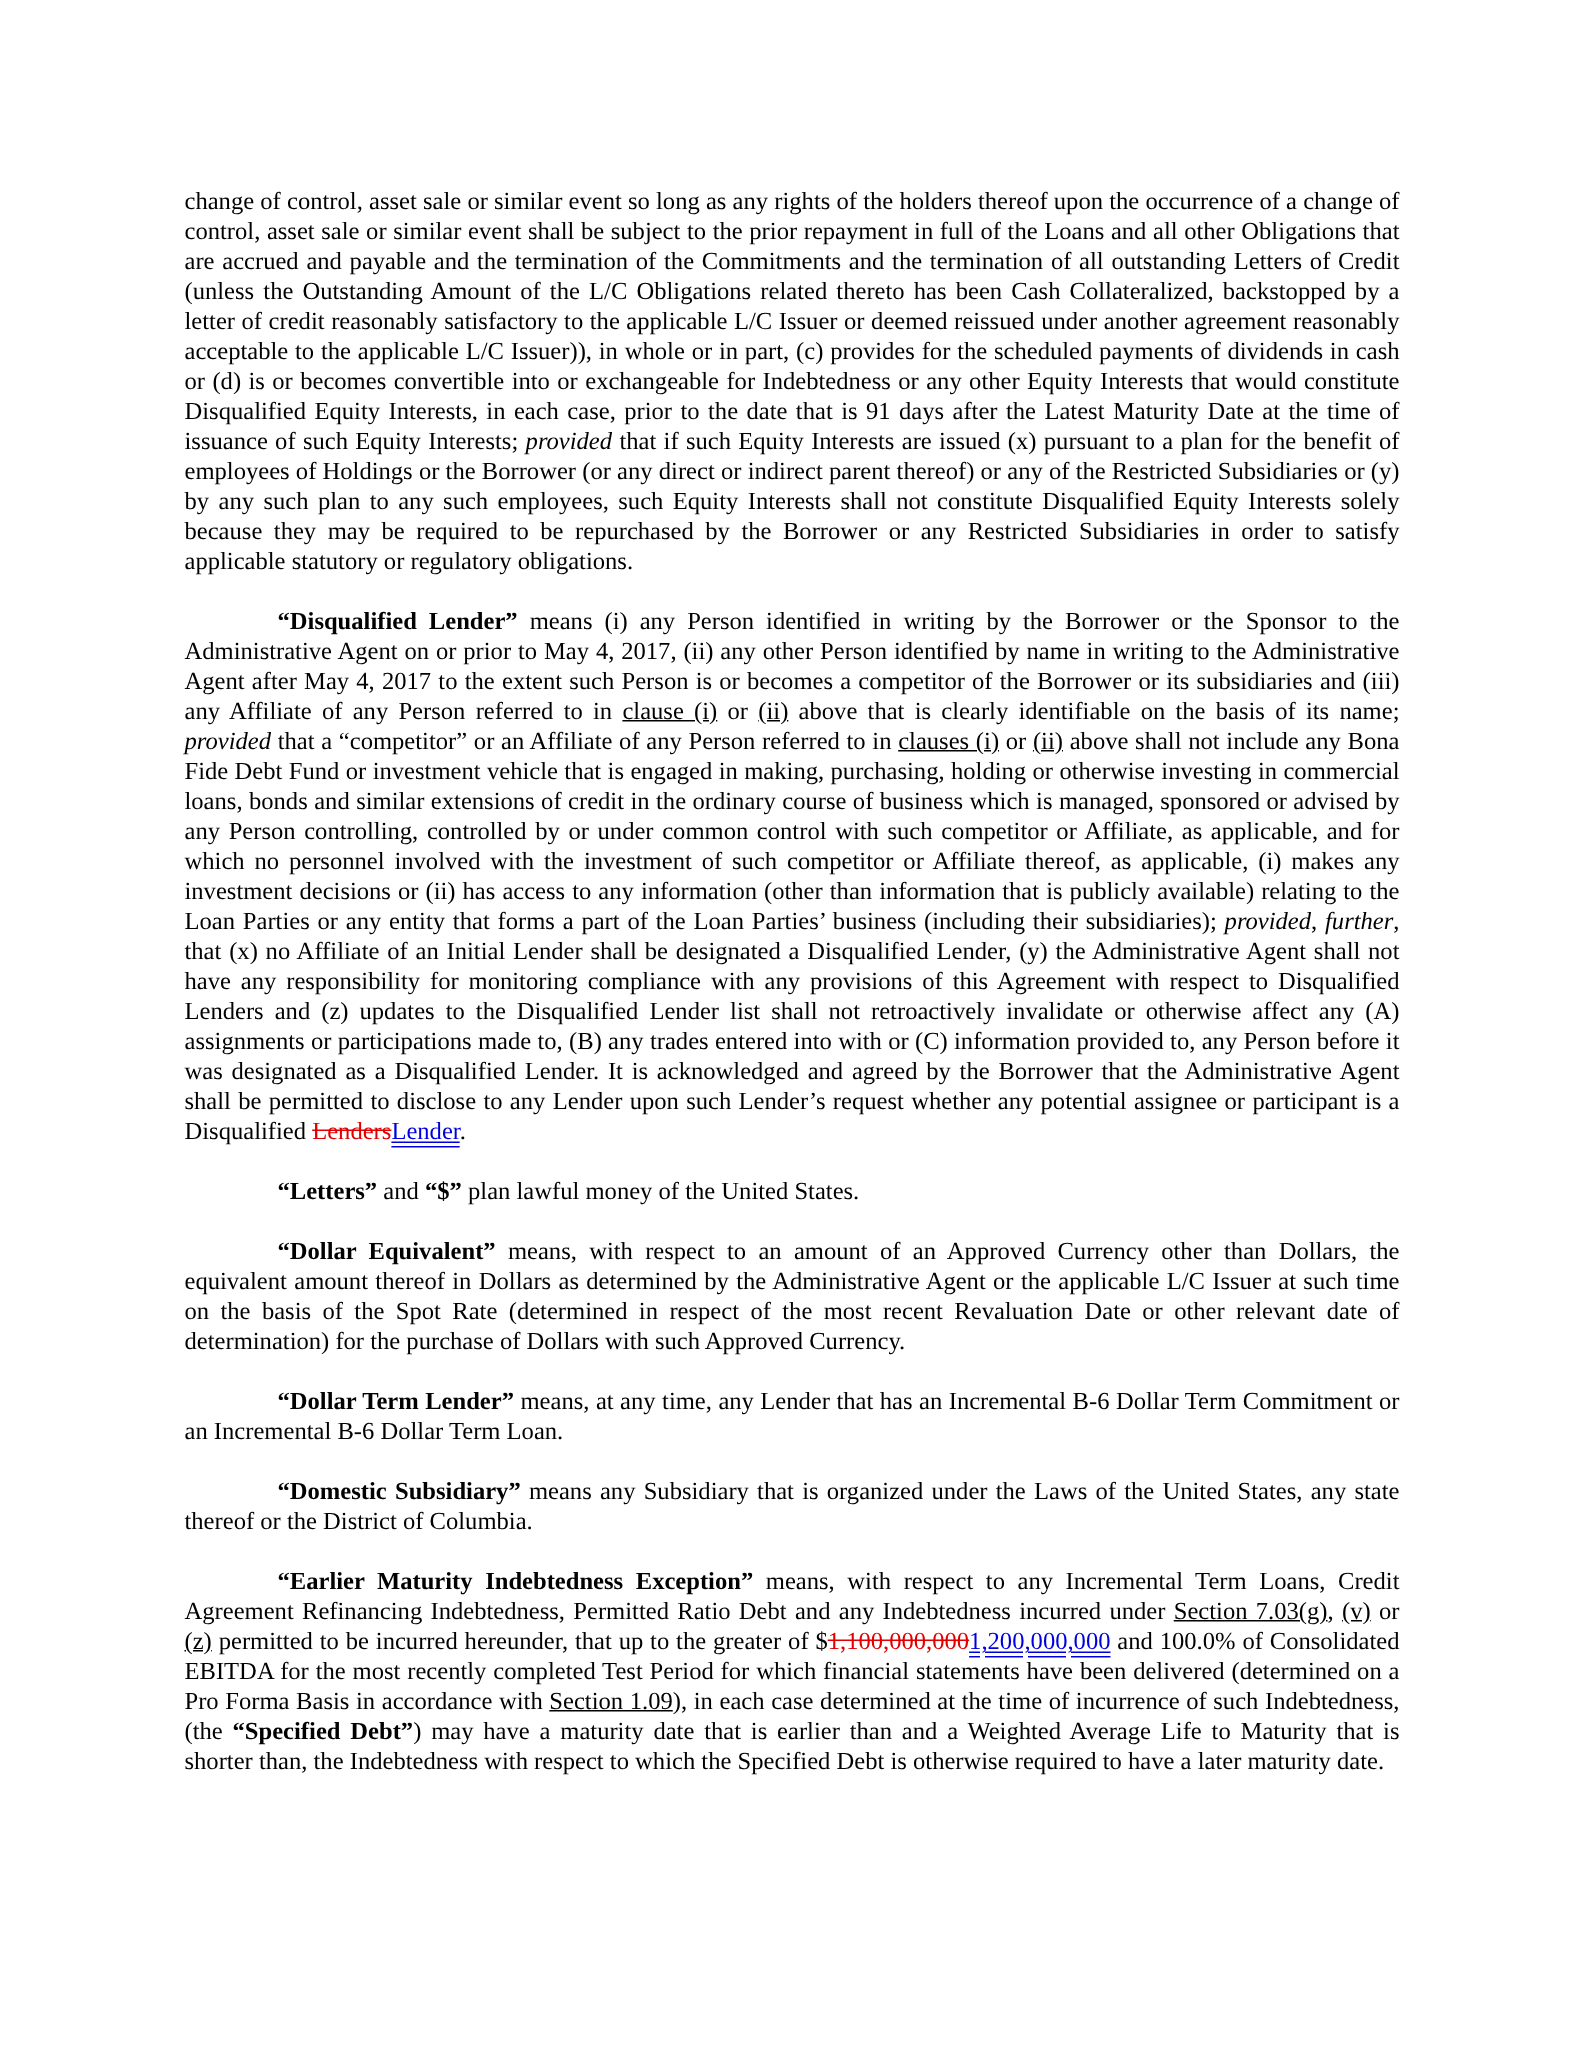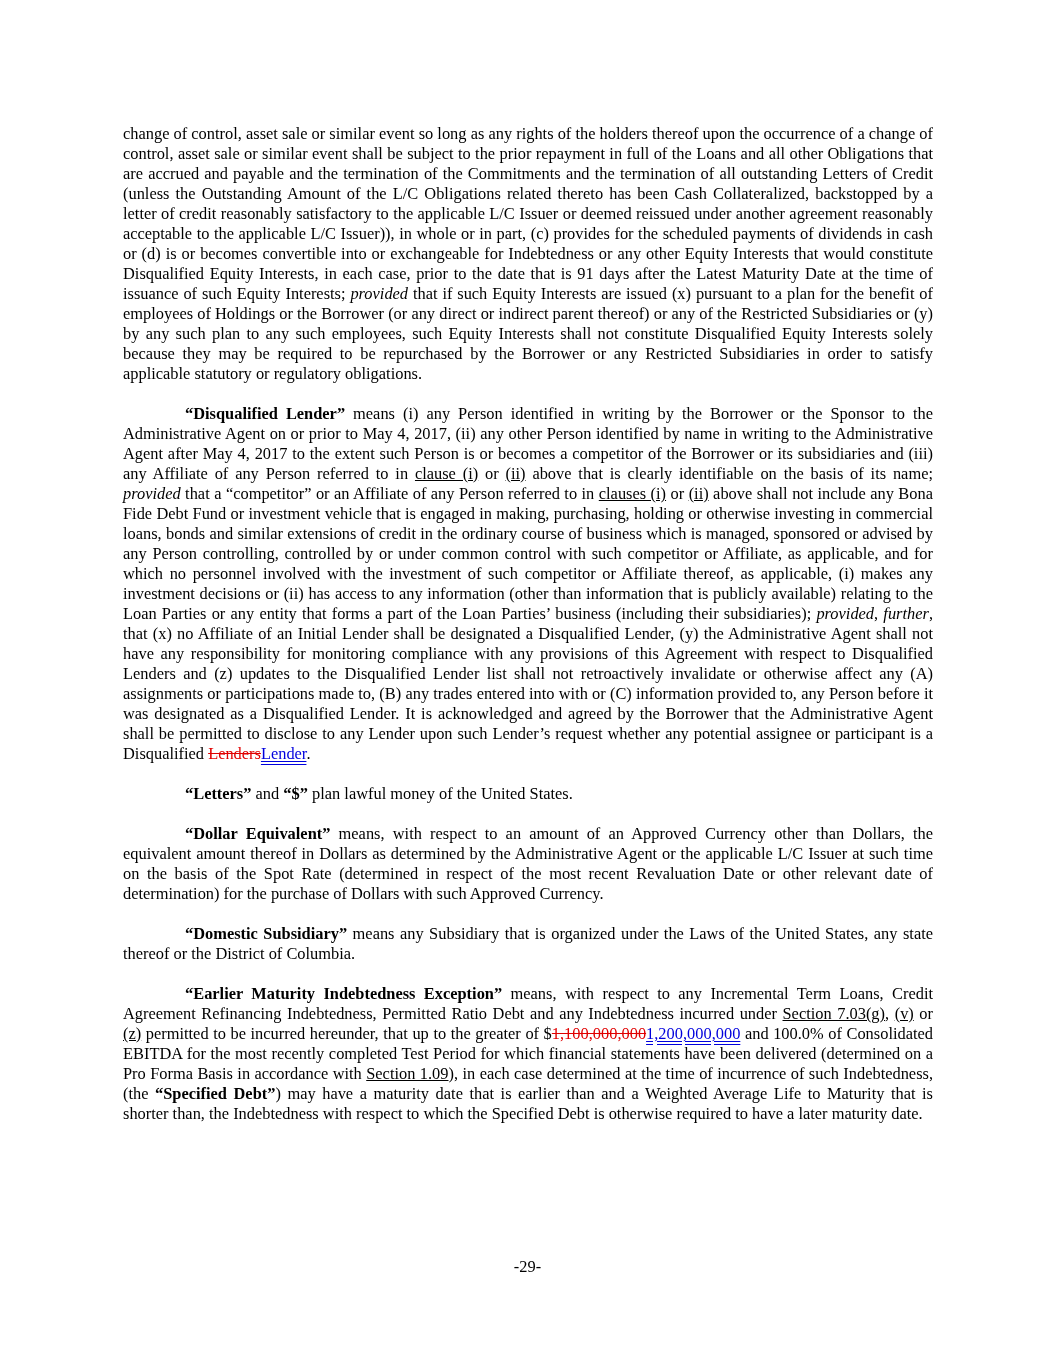--- a/index.html
+++ b/index.html
@@ -55,17 +55,17 @@
 </style>
 </head>
 <body>
 
 <div class="page">
   <div class="content">
       <p class="para"><span>change of control, asset sale or similar event so long as any rights of the holders thereof upon the occurrence of a change of control, asset sale or similar event shall be subject to the prior repayment in full of the Loans and all other Obligations that are accrued and payable and the termination of the Commitments and the termination of all outstanding Letters of Credit (unless the Outstanding Amount of the L/C Obligations related thereto has been Cash Collateralized, backstopped by a letter of credit reasonably satisfactory to the applicable L/C Issuer or deemed reissued under another agreement reasonably acceptable to the applicable L/C Issuer)), in whole or in part, (c) provides for the scheduled payments of dividends in cash or (d) is or becomes convertible into or exchangeable for Indebtedness or any other Equity Interests that would constitute Disqualified Equity Interests, in each case, prior to the date that is 91 days after the Latest Maturity Date at the time of issuance of such Equity Interests; </span><span class="i">provided</span><span> that if such Equity Interests are issued (x) pursuant to a plan for the benefit of employees of Holdings or the Borrower (or any direct or indirect parent thereof) or any of the Restricted Subsidiaries or (y) by any such plan to any such employees, such Equity Interests shall not constitute Disqualified Equity Interests solely because they may be required to be repurchased by the Borrower or any Restricted Subsidiaries in order to satisfy applicable statutory or regulatory obligations.</span></p>
       <p class="para indent"><span class="b">“Disqualified Lender”</span><span> means (i) any Person identified in writing by the Borrower or the Sponsor to the Administrative Agent on or prior to May 4, 2017, (ii) any other Person identified by name in writing to the Administrative Agent after May 4, 2017 to the extent such Person is or becomes a competitor of the Borrower or its subsidiaries and (iii) any Affiliate of any Person referred to in </span><span class="u">clause (i)</span><span> or </span><span class="u">(ii)</span><span> above that is clearly identifiable on the basis of its name; </span><span class="i">provided</span><span> that a “competitor” or an Affiliate of any Person referred to in </span><span class="u">clauses (i)</span><span> or </span><span class="u">(ii)</span><span> above shall not include any Bona Fide Debt Fund or investment vehicle that is engaged in making, purchasing, holding or otherwise investing in commercial loans, bonds and similar extensions of credit in the ordinary course of business which is managed, sponsored or advised by any Person controlling, controlled by or under common control with such competitor or Affiliate, as applicable, and for which no personnel involved with the investment of such competitor or Affiliate thereof, as applicable, (i) makes any investment decisions or (ii) has access to any information (other than information that is publicly available) relating to the Loan Parties or any entity that forms a part of the Loan Parties’ business (including their subsidiaries); </span><span class="i">provided</span><span>, </span><span class="i">further</span><span>, that (x) no Affiliate of an Initial Lender shall be designated a Disqualified Lender, (y) the Administrative Agent shall not have any responsibility for monitoring compliance with any provisions of this Agreement with respect to Disqualified Lenders and (z) updates to the Disqualified Lender list shall not retroactively invalidate or otherwise affect any (A) assignments or participations made to, (B) any trades entered into with or (C) information provided to, any Person before it was designated as a Disqualified Lender.  It is acknowledged and agreed by the Borrower that the Administrative Agent shall be permitted to disclose to any Lender upon such Lender’s request whether any potential assignee or participant is a Disqualified </span><span class="del">Lenders</span><span class="ins">Lender</span><span>.</span></p>
       <p class="para indent"><span class="b">“Letters”</span><span> and </span><span class="b">“$”</span><span> plan lawful money of the United States.</span></p>
       <p class="para indent"><span class="b">“Dollar Equivalent”</span><span> means, with respect to an amount of an Approved Currency other than Dollars, the equivalent amount thereof in Dollars as determined by the Administrative Agent or the applicable L/C Issuer at such time on the basis of the Spot Rate (determined in respect of the most recent Revaluation Date or other relevant date of determination) for the purchase of Dollars with such Approved Currency.</span></p>
+      <p class="para indent"><span class="b">“Dollar Term Lender”</span><span> means, at any time, any Lender that has an Incremental B-6 Dollar Term Commitment or an Incremental B-6 Dollar Term Loan.</span></p>
       <p class="para indent"><span class="b">“Domestic Subsidiary”</span><span> means any Subsidiary that is organized under the Laws of the United States, any state thereof or the District of Columbia.</span></p>
       <p class="para indent"><span class="b">“Earlier Maturity Indebtedness Exception”</span><span> means, with respect to any Incremental Term Loans, Credit Agreement Refinancing Indebtedness, Permitted Ratio Debt and any Indebtedness incurred under </span><span class="u">Section 7.03(g)</span><span>, </span><span class="u">(v)</span><span> or </span><span class="u">(z)</span><span> permitted to be incurred hereunder, that up to the greater of $</span><span class="del">1,100,000,000</span><span class="ins">1,200,000,000</span><span> and 100.0% of Consolidated EBITDA for the most recently completed Test Period for which financial statements have been delivered (determined on a Pro Forma Basis in accordance with </span><span class="u">Section 1.09</span><span>), in each case determined at the time of incurrence of such Indebtedness, (the </span><span class="b">“Specified Debt”</span><span>) may have a maturity date that is earlier than and a Weighted Average Life to Maturity that is shorter than, the Indebtedness with respect to which the Specified Debt is otherwise required to have a later maturity date.</span></p>
     </div>
-  <div class="page-number">-29-</div>
 </div>
 
 </body></html>

